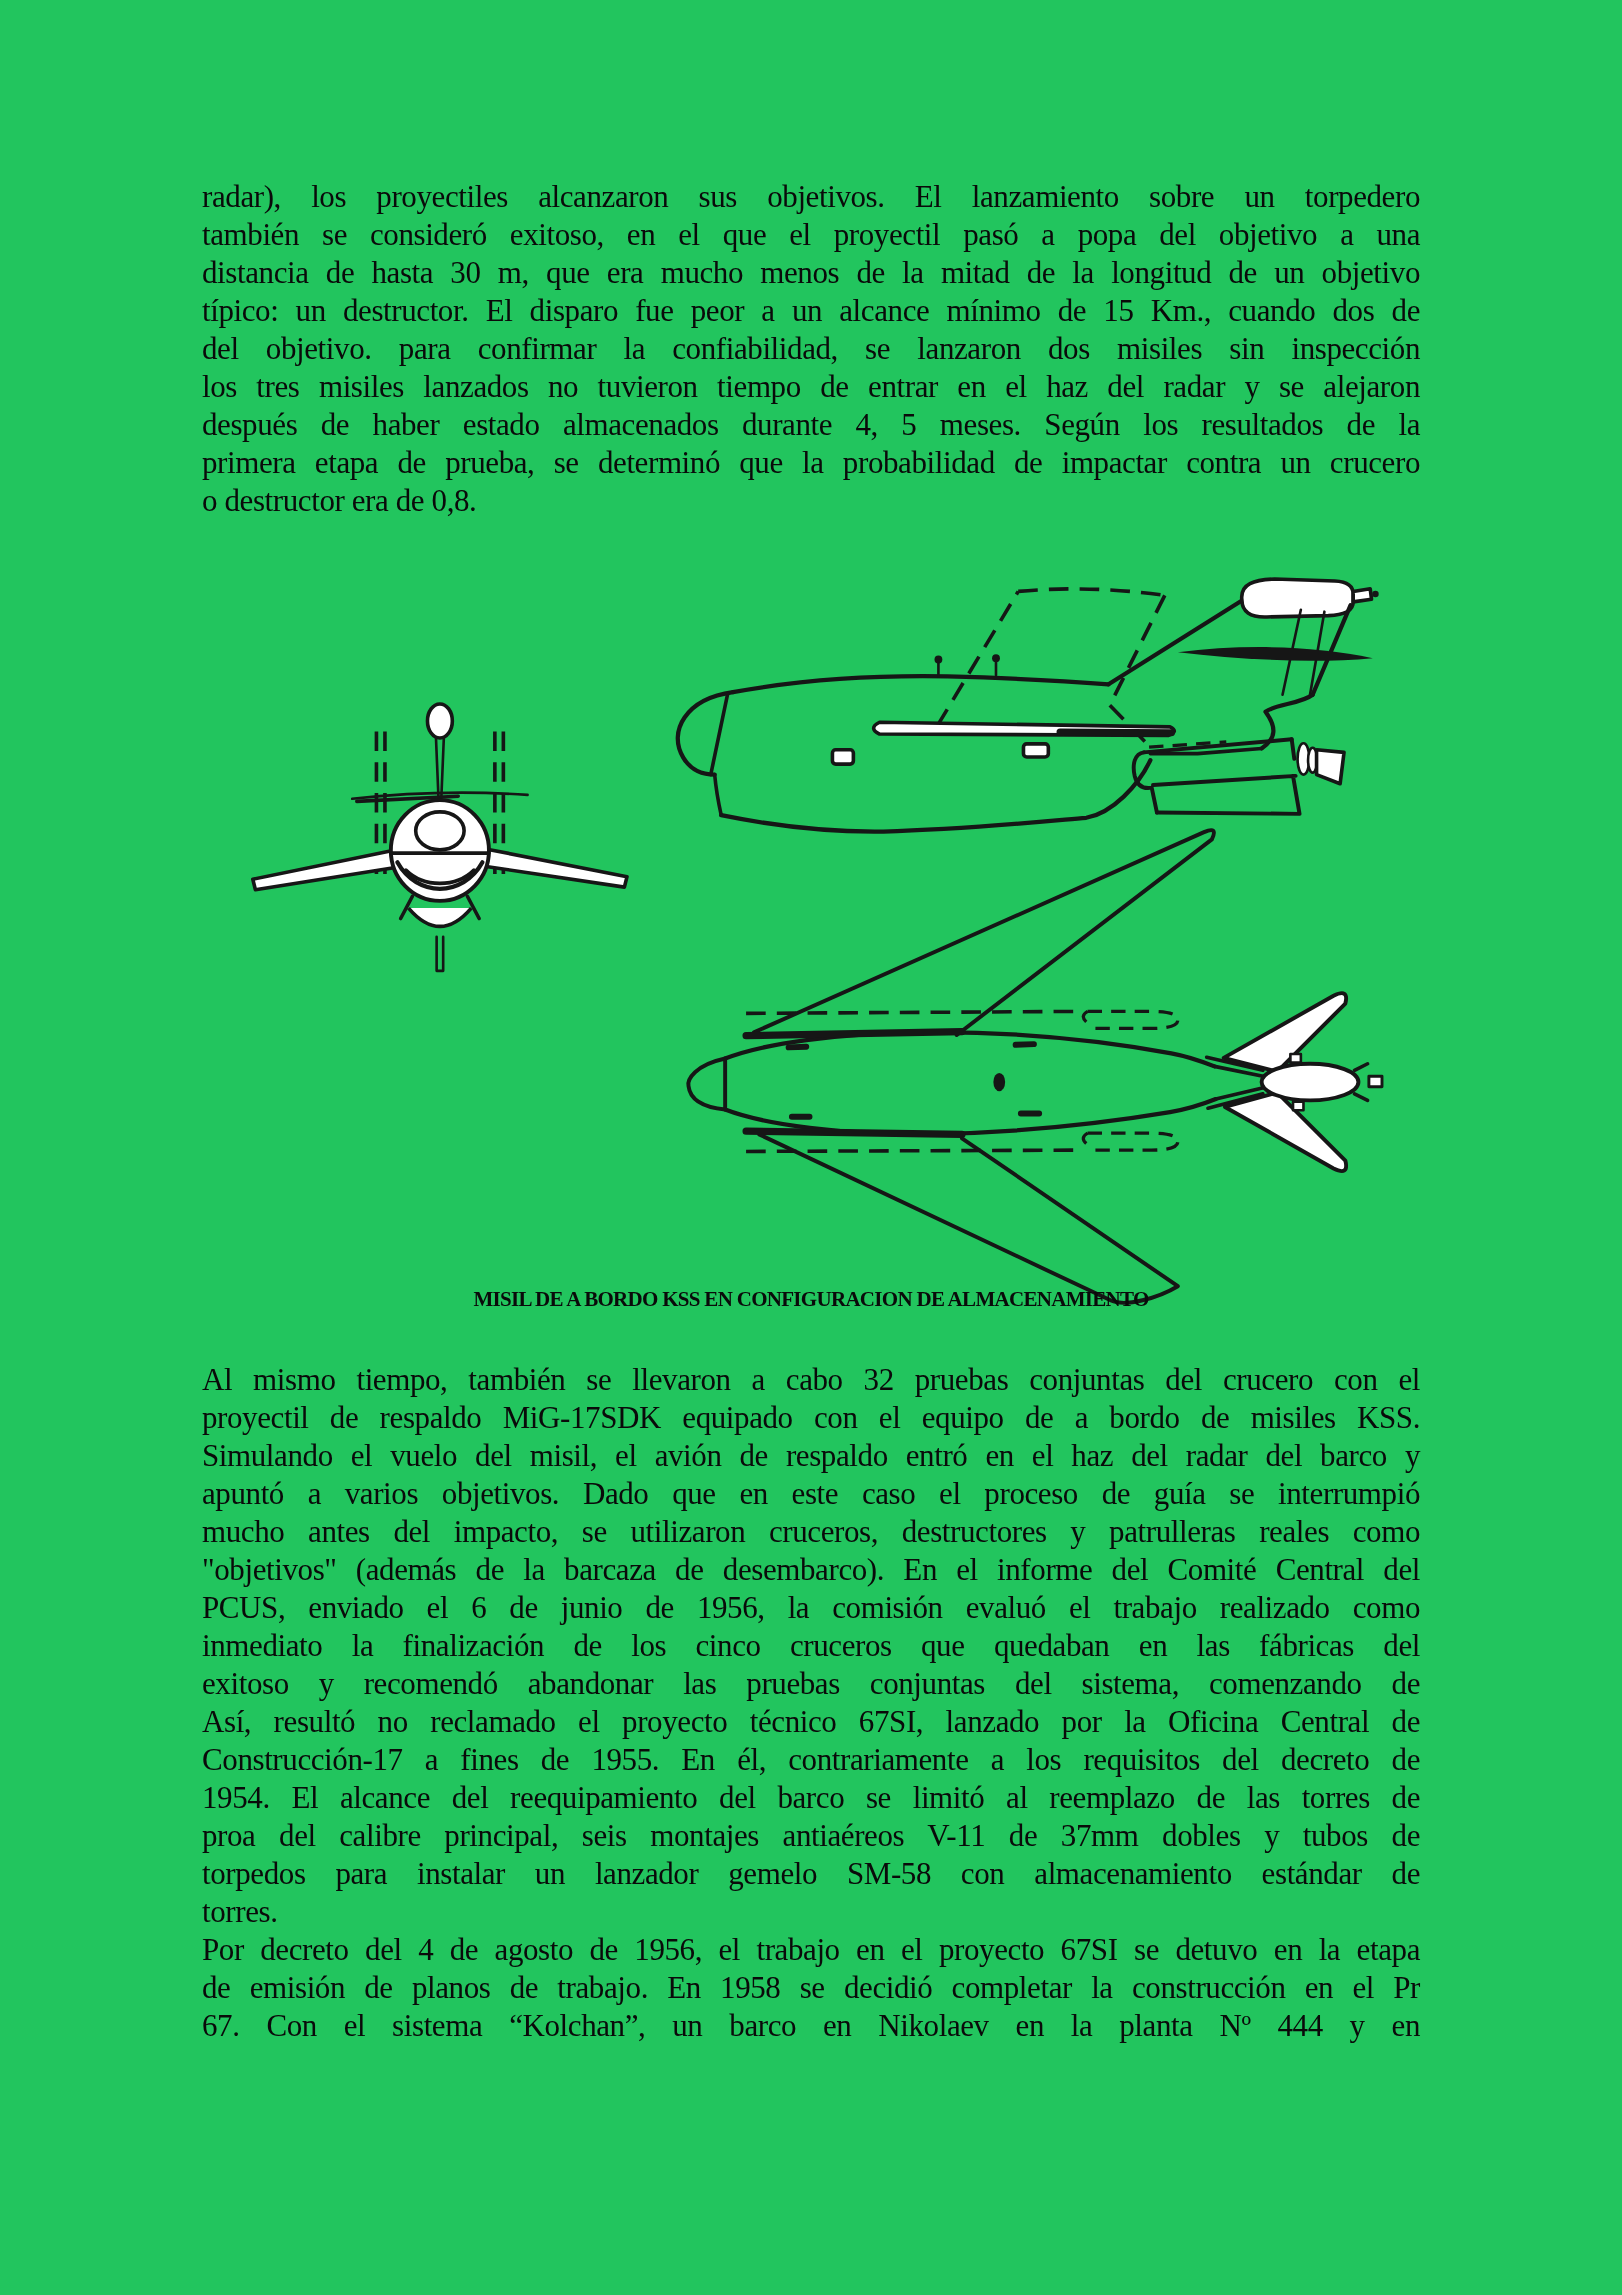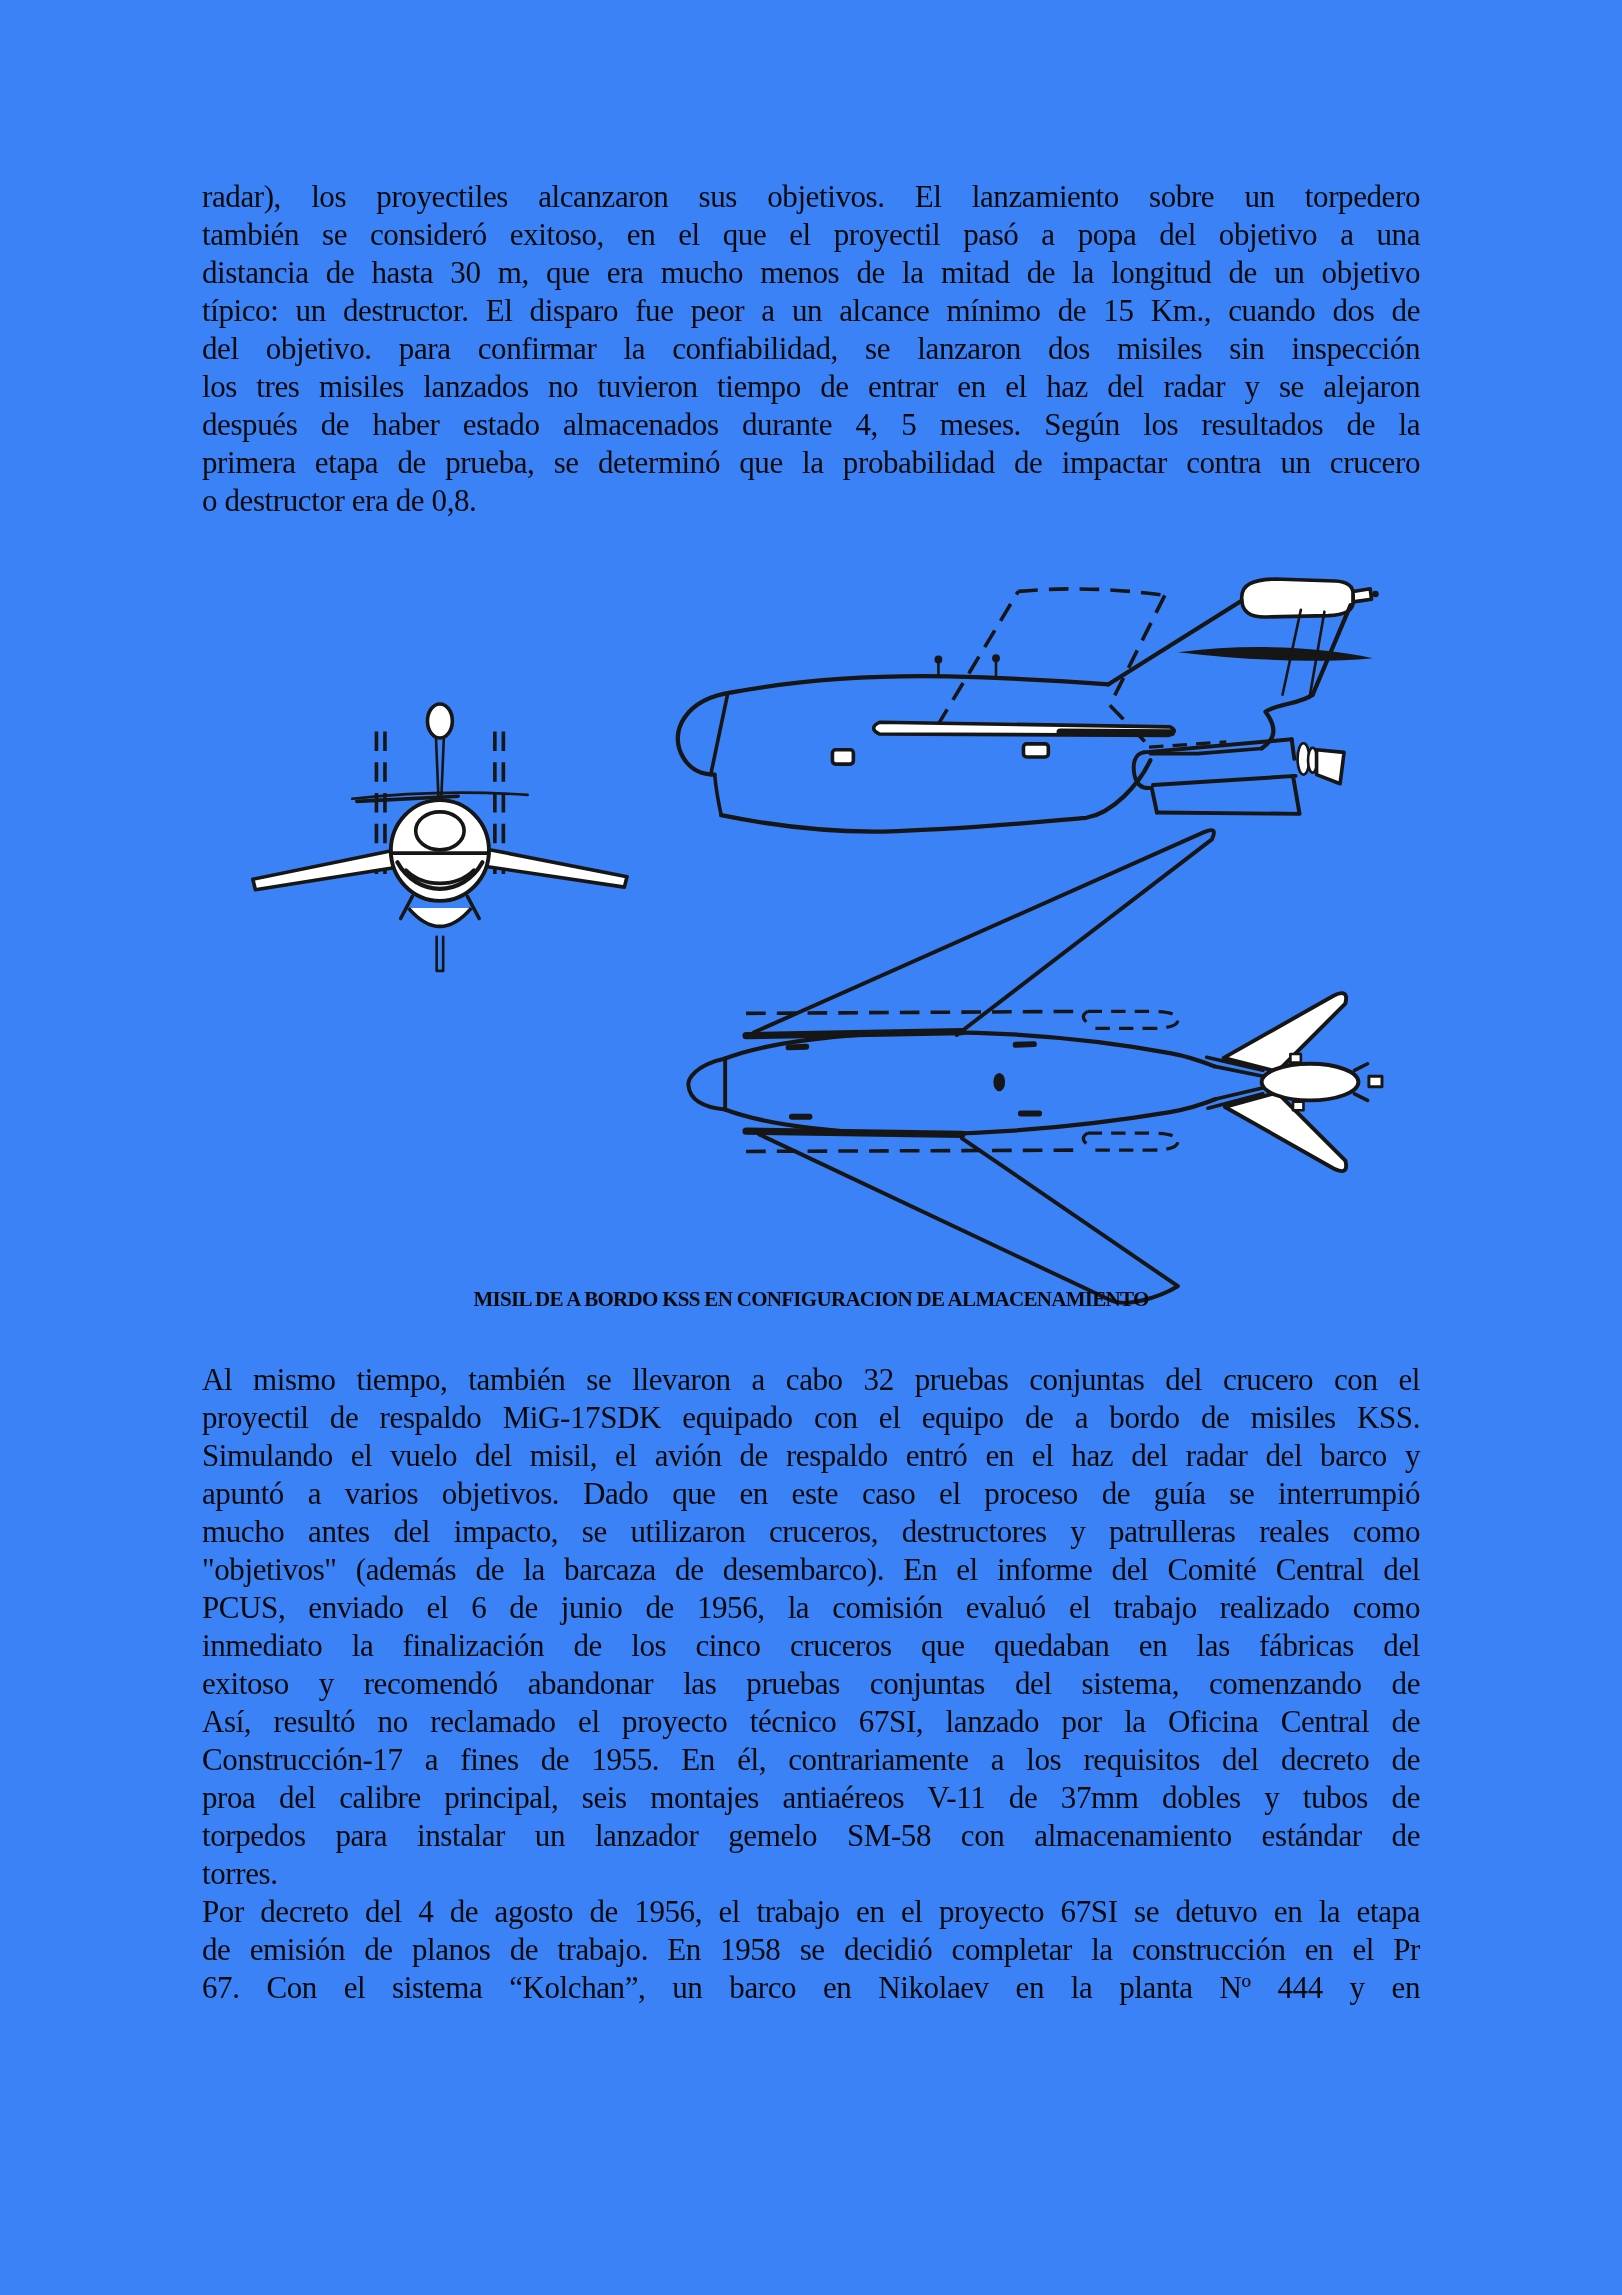--- a/index.html
+++ b/index.html
@@ -1,19 +1,19 @@
 <!DOCTYPE html>
 <html style="font-size:10.5px"><head>
 <meta charset="utf-8">
 <style>
   html,body{margin:0;padding:0;background:#888;}
   .page{
     position:relative;
     width:1623px;height:2295px;
-    background:#3b82f6;
+    background:#22c55e;
     font-family:"Liberation Serif","DejaVu Serif",serif;
     color:#000;
     overflow:hidden;
   }
   .textblock{
     position:absolute;
     left:202px;
     width:1218px;
   }
   .line{
@@ -161,20 +161,21 @@
       <div class="line">apuntó a varios objetivos. Dado que en este caso el proceso de guía se interrumpió</div>
       <div class="line">mucho antes del impacto, se utilizaron cruceros, destructores y patrulleras reales como</div>
       <div class="line">"objetivos" (además de la barcaza de desembarco). En el informe del Comité Central del</div>
       <div class="line">PCUS, enviado el 6 de junio de 1956, la comisión evaluó el trabajo realizado como</div>
       <div class="line">inmediato la finalización de los cinco cruceros que quedaban en las fábricas del</div>
       <div class="line">exitoso y recomendó abandonar las pruebas conjuntas del sistema, comenzando de</div>
     </div>
     <div>
       <div class="line">Así, resultó no reclamado el proyecto técnico 67SI, lanzado por la Oficina Central de</div>
       <div class="line">Construcción-17 a fines de 1955. En él, contrariamente a los requisitos del decreto de</div>
+      <div class="line">1954. El alcance del reequipamiento del barco se limitó al reemplazo de las torres de</div>
       <div class="line">proa del calibre principal, seis montajes antiaéreos V-11 de 37mm dobles y tubos de</div>
       <div class="line">torpedos para instalar un lanzador gemelo SM-58 con almacenamiento estándar de</div>
       <div class="line flush">torres.</div>
     </div>
     <div>
       <div class="line">Por decreto del 4 de agosto de 1956, el trabajo en el proyecto 67SI se detuvo en la etapa</div>
       <div class="line">de emisión de planos de trabajo. En 1958 se decidió completar la construcción en el Pr</div>
       <div class="line">67. Con el sistema “Kolchan”, un barco en Nikolaev en la planta Nº 444 y en</div>
     </div>
   </div>

